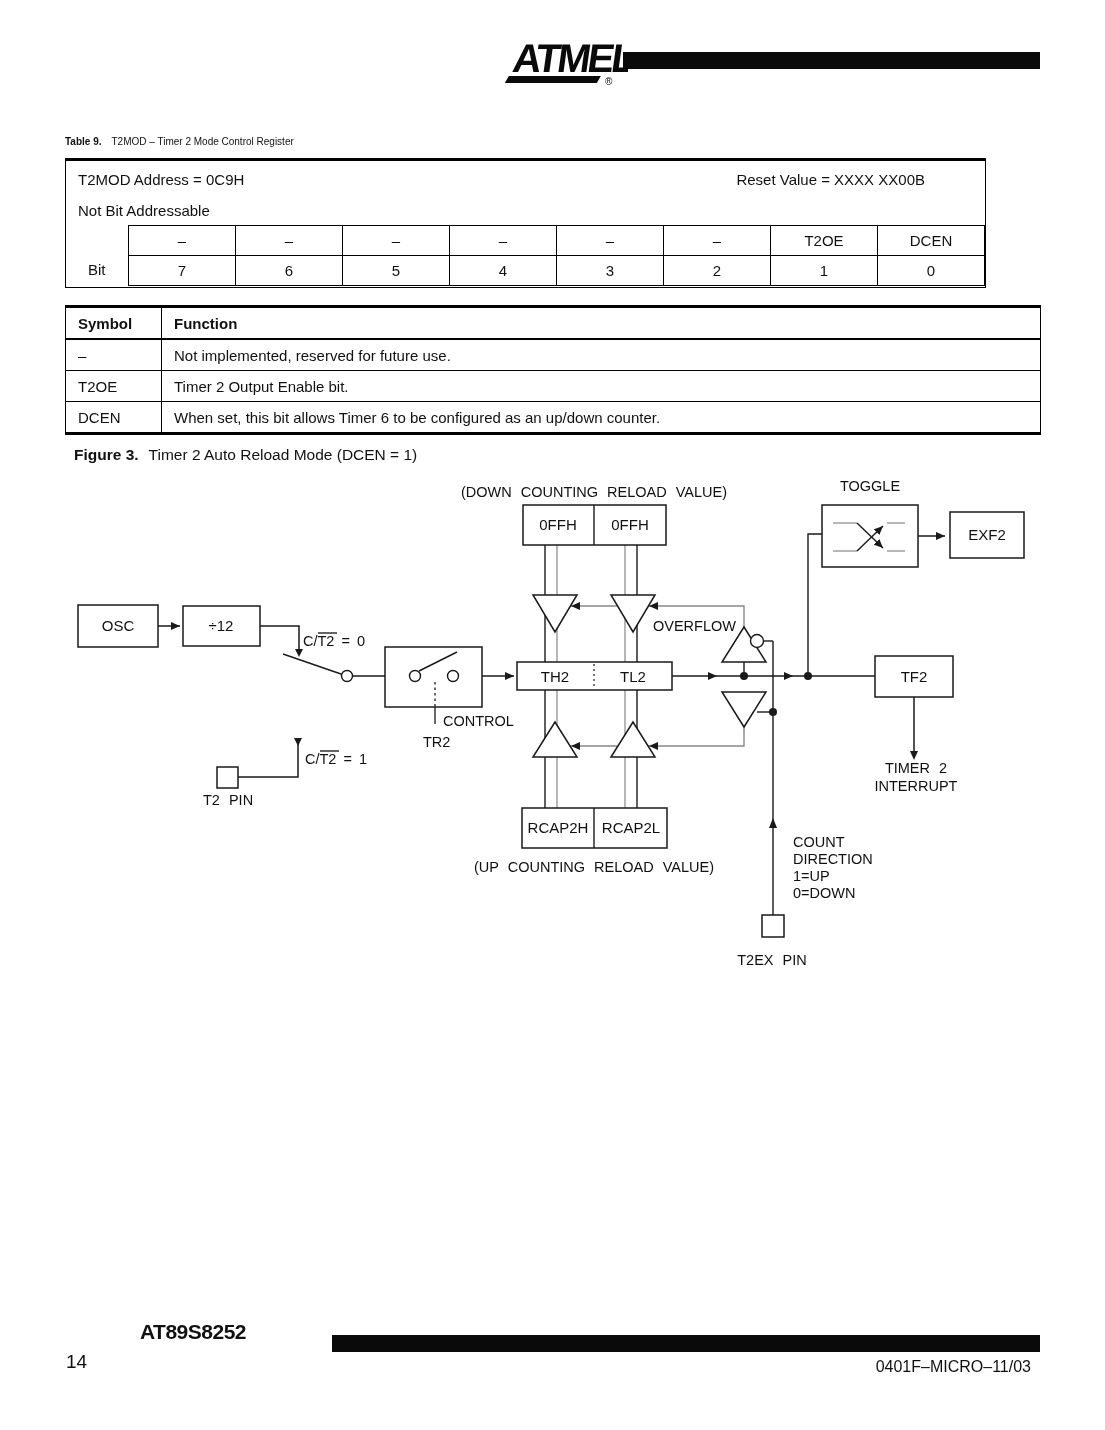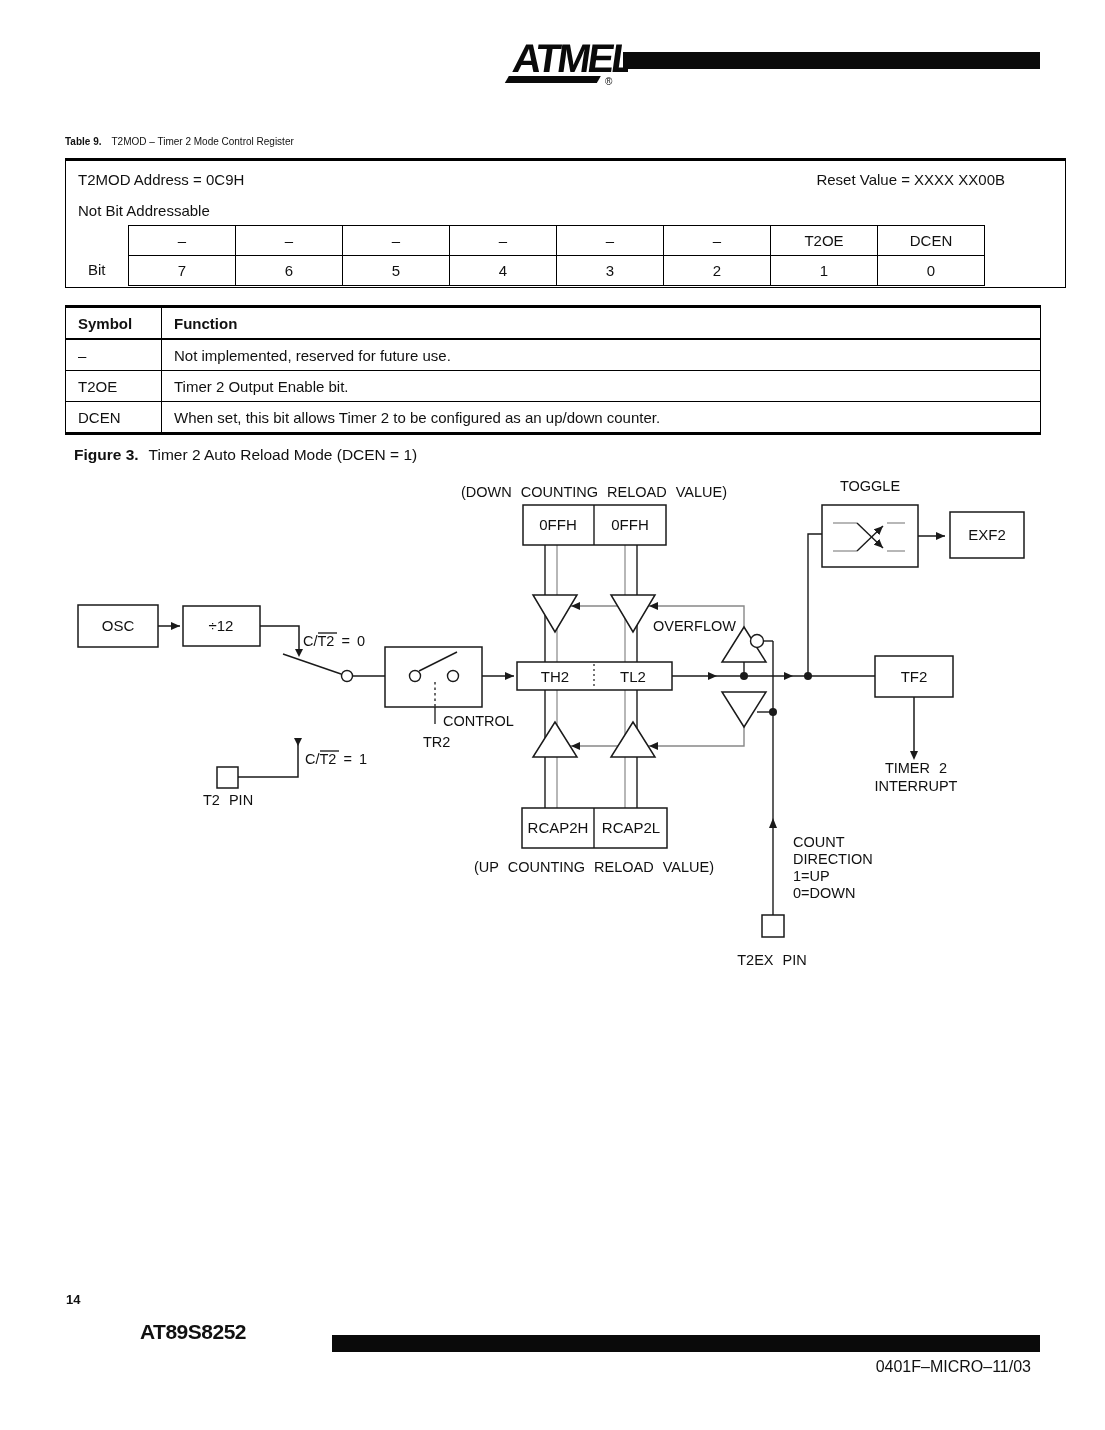--- a/index.html
+++ b/index.html
@@ -7,21 +7,21 @@
     position:relative;width:1105px;height:1430px;background:#ffffff;
     font-family:"Liberation Sans",sans-serif;color:#111;overflow:hidden;
     margin:0 auto;
   }
   
   .header-rule{position:absolute;left:623px;top:52px;width:417px;height:17px;background:#0a0a0a;}
   
   .t9caption{position:absolute;left:65px;top:136px;font-size:10px;}
   .t9caption b{margin-right:10px;}
   
-  .regbox{position:absolute;left:65px;top:158px;width:1001px;height:130px;
+  .regbox{position:absolute;left:65px;top:158px;width:921px;height:130px;
     border:1.5px solid #000;border-top:3px solid #000;box-sizing:border-box;font-size:15px;}
   .regbox .addr{position:absolute;left:12px;top:10px;}
   .regbox .reset{position:absolute;right:60px;top:10px;}
   .regbox .nba{position:absolute;left:12px;top:41px;}
   .regbox .bitlabel{position:absolute;left:22px;top:94px;height:30px;line-height:30px;}
   .bitgrid{position:absolute;left:62px;top:64px;border-collapse:collapse;table-layout:fixed;}
   .bitgrid td{width:106px;height:29px;border:1px solid #000;text-align:center;font-size:15px;padding:0;}
   
   .symtab{position:absolute;left:65px;top:305px;border-collapse:collapse;table-layout:fixed;
     font-size:15px;}
@@ -36,21 +36,21 @@
   .figcaption{position:absolute;left:74px;top:446px;font-size:15.5px;}
   .figcaption b{margin-right:10px;}
   
   .diagram{position:absolute;left:0;top:475px;}
   .diagram text{font-family:"Liberation Sans",sans-serif;fill:#111;}
   .lbl{font-size:14.5px;}
   .boxlbl{font-size:15px;}
   .ws{word-spacing:5px;}
   .ws2{word-spacing:3px;}
   
-  .pagenum{position:absolute;left:66px;top:1292px;font-size:13px;font-weight:bold;}
+  .pagenum{position:absolute;left:66px;top:1351px;font-size:19px;font-weight:normal;}
   .product{position:absolute;left:140px;top:1320px;font-size:21px;font-weight:bold;letter-spacing:-0.5px;}
   .footer-rule{position:absolute;left:332px;top:1335px;width:708px;height:17px;background:#0a0a0a;}
   .doccode{position:absolute;right:74px;top:1358px;font-size:16px;}
   
   .logo{position:absolute;left:503px;top:32px;}
 </style>
 </head>
 <body>
 
 <div class="page">
@@ -108,21 +108,21 @@
     <tr>
       <td class="c1">–</td>
       <td class="c2">Not implemented, reserved for future use.</td>
     </tr>
     <tr>
       <td class="c1">T2OE</td>
       <td class="c2">Timer 2 Output Enable bit.</td>
     </tr>
     <tr class="last">
       <td class="c1">DCEN</td>
-      <td class="c2">When set, this bit allows Timer 2 to be configured as an up/down counter.</td>
+      <td class="c2">When set, this bit allows Timer 6 to be configured as an up/down counter.</td>
     </tr>
   </tbody>
     </table>
 
   <div class="figcaption">
     <b>Figure 3.</b><span>Timer 2 Auto Reload Mode (DCEN = 1)</span>
   </div>
 
   <svg class="diagram" width="1105" height="520" viewBox="0 475 1105 520">
     <defs>

